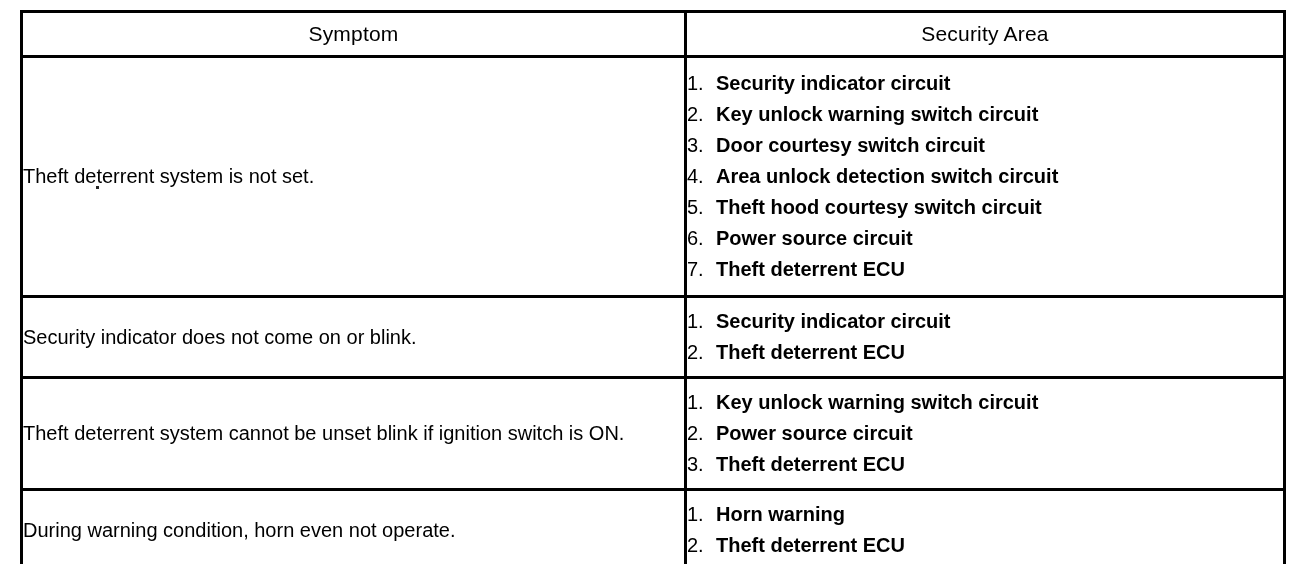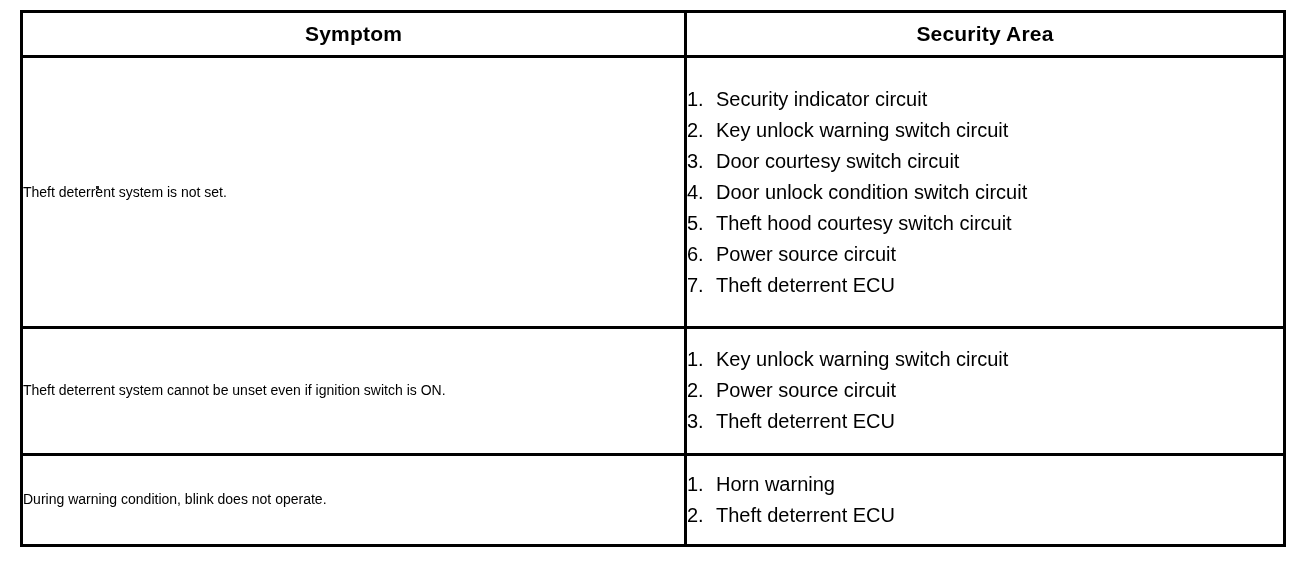--- a/index.html
+++ b/index.html
@@ -38,29 +38,29 @@
   }
 
   
   col.col-symptom { width: 664px; }
   col.col-area    { width: 599px; }
 
   
   .header-row th {
     height: 42px;
     text-align: center;
-    font-weight: bold;
+    font-weight: normal;
     font-size: 21px;
     letter-spacing: 0.2px;
   }
 
   
   .symptom-cell {
     padding: 0 12px 0 13px;
-    font-size: 14px;
+    font-size: 20px;
     line-height: 31px;
   }
   .symptom-text {
     display: block;
   }
 
   
   .area-cell {
     padding: 12px 10px 12px 13px;
     vertical-align: middle;
@@ -76,20 +76,21 @@
     font-size: 20px;
     line-height: 31px;
     white-space: nowrap;
   }
   .area-num {
     flex: 0 0 29px;
     display: block;
   }
   .area-label {
     display: block;
+    font-weight: bold;
   }
 
   
   .row-1 .area-cell { padding-top: 10px; padding-bottom: 10px; }
   .row-2 .area-cell,
   .row-3 .area-cell,
   .row-4 .area-cell { padding-top: 8px; padding-bottom: 8px; }
 
   
   .scan-speck {
@@ -131,42 +132,59 @@
           <li>
             <span class="area-num">2.</span>
             <span class="area-label">Key unlock warning switch circuit</span>
           </li>
           <li>
             <span class="area-num">3.</span>
             <span class="area-label">Door courtesy switch circuit</span>
           </li>
           <li>
             <span class="area-num">4.</span>
-            <span class="area-label">Door unlock condition switch circuit</span>
+            <span class="area-label">Area unlock detection switch circuit</span>
           </li>
           <li>
             <span class="area-num">5.</span>
             <span class="area-label">Theft hood courtesy switch circuit</span>
           </li>
           <li>
             <span class="area-num">6.</span>
             <span class="area-label">Power source circuit</span>
           </li>
           <li>
             <span class="area-num">7.</span>
             <span class="area-label">Theft deterrent ECU</span>
           </li>
         </ul>
       </td>
     </tr>
 
+    <tr class="row-2">
+      <td class="symptom-cell">
+        <span class="symptom-text">Security indicator does not come on or blink.</span>
+      </td>
+      <td class="area-cell">
+        <ul class="area-list">
+          <li>
+            <span class="area-num">1.</span>
+            <span class="area-label">Security indicator circuit</span>
+          </li>
+          <li>
+            <span class="area-num">2.</span>
+            <span class="area-label">Theft deterrent ECU</span>
+          </li>
+        </ul>
+      </td>
+    </tr>
 
     <tr class="row-3">
       <td class="symptom-cell">
-        <span class="symptom-text">Theft deterrent system cannot be unset even if ignition switch is ON.</span>
+        <span class="symptom-text">Theft deterrent system cannot be unset blink if ignition switch is ON.</span>
       </td>
       <td class="area-cell">
         <ul class="area-list">
           <li>
             <span class="area-num">1.</span>
             <span class="area-label">Key unlock warning switch circuit</span>
           </li>
           <li>
             <span class="area-num">2.</span>
             <span class="area-label">Power source circuit</span>
@@ -174,21 +192,21 @@
           <li>
             <span class="area-num">3.</span>
             <span class="area-label">Theft deterrent ECU</span>
           </li>
         </ul>
       </td>
     </tr>
 
     <tr class="row-4">
       <td class="symptom-cell">
-        <span class="symptom-text">During warning condition, blink does not operate.</span>
+        <span class="symptom-text">During warning condition, horn even not operate.</span>
       </td>
       <td class="area-cell">
         <ul class="area-list">
           <li>
             <span class="area-num">1.</span>
             <span class="area-label">Horn warning</span>
           </li>
           <li>
             <span class="area-num">2.</span>
             <span class="area-label">Theft deterrent ECU</span>

